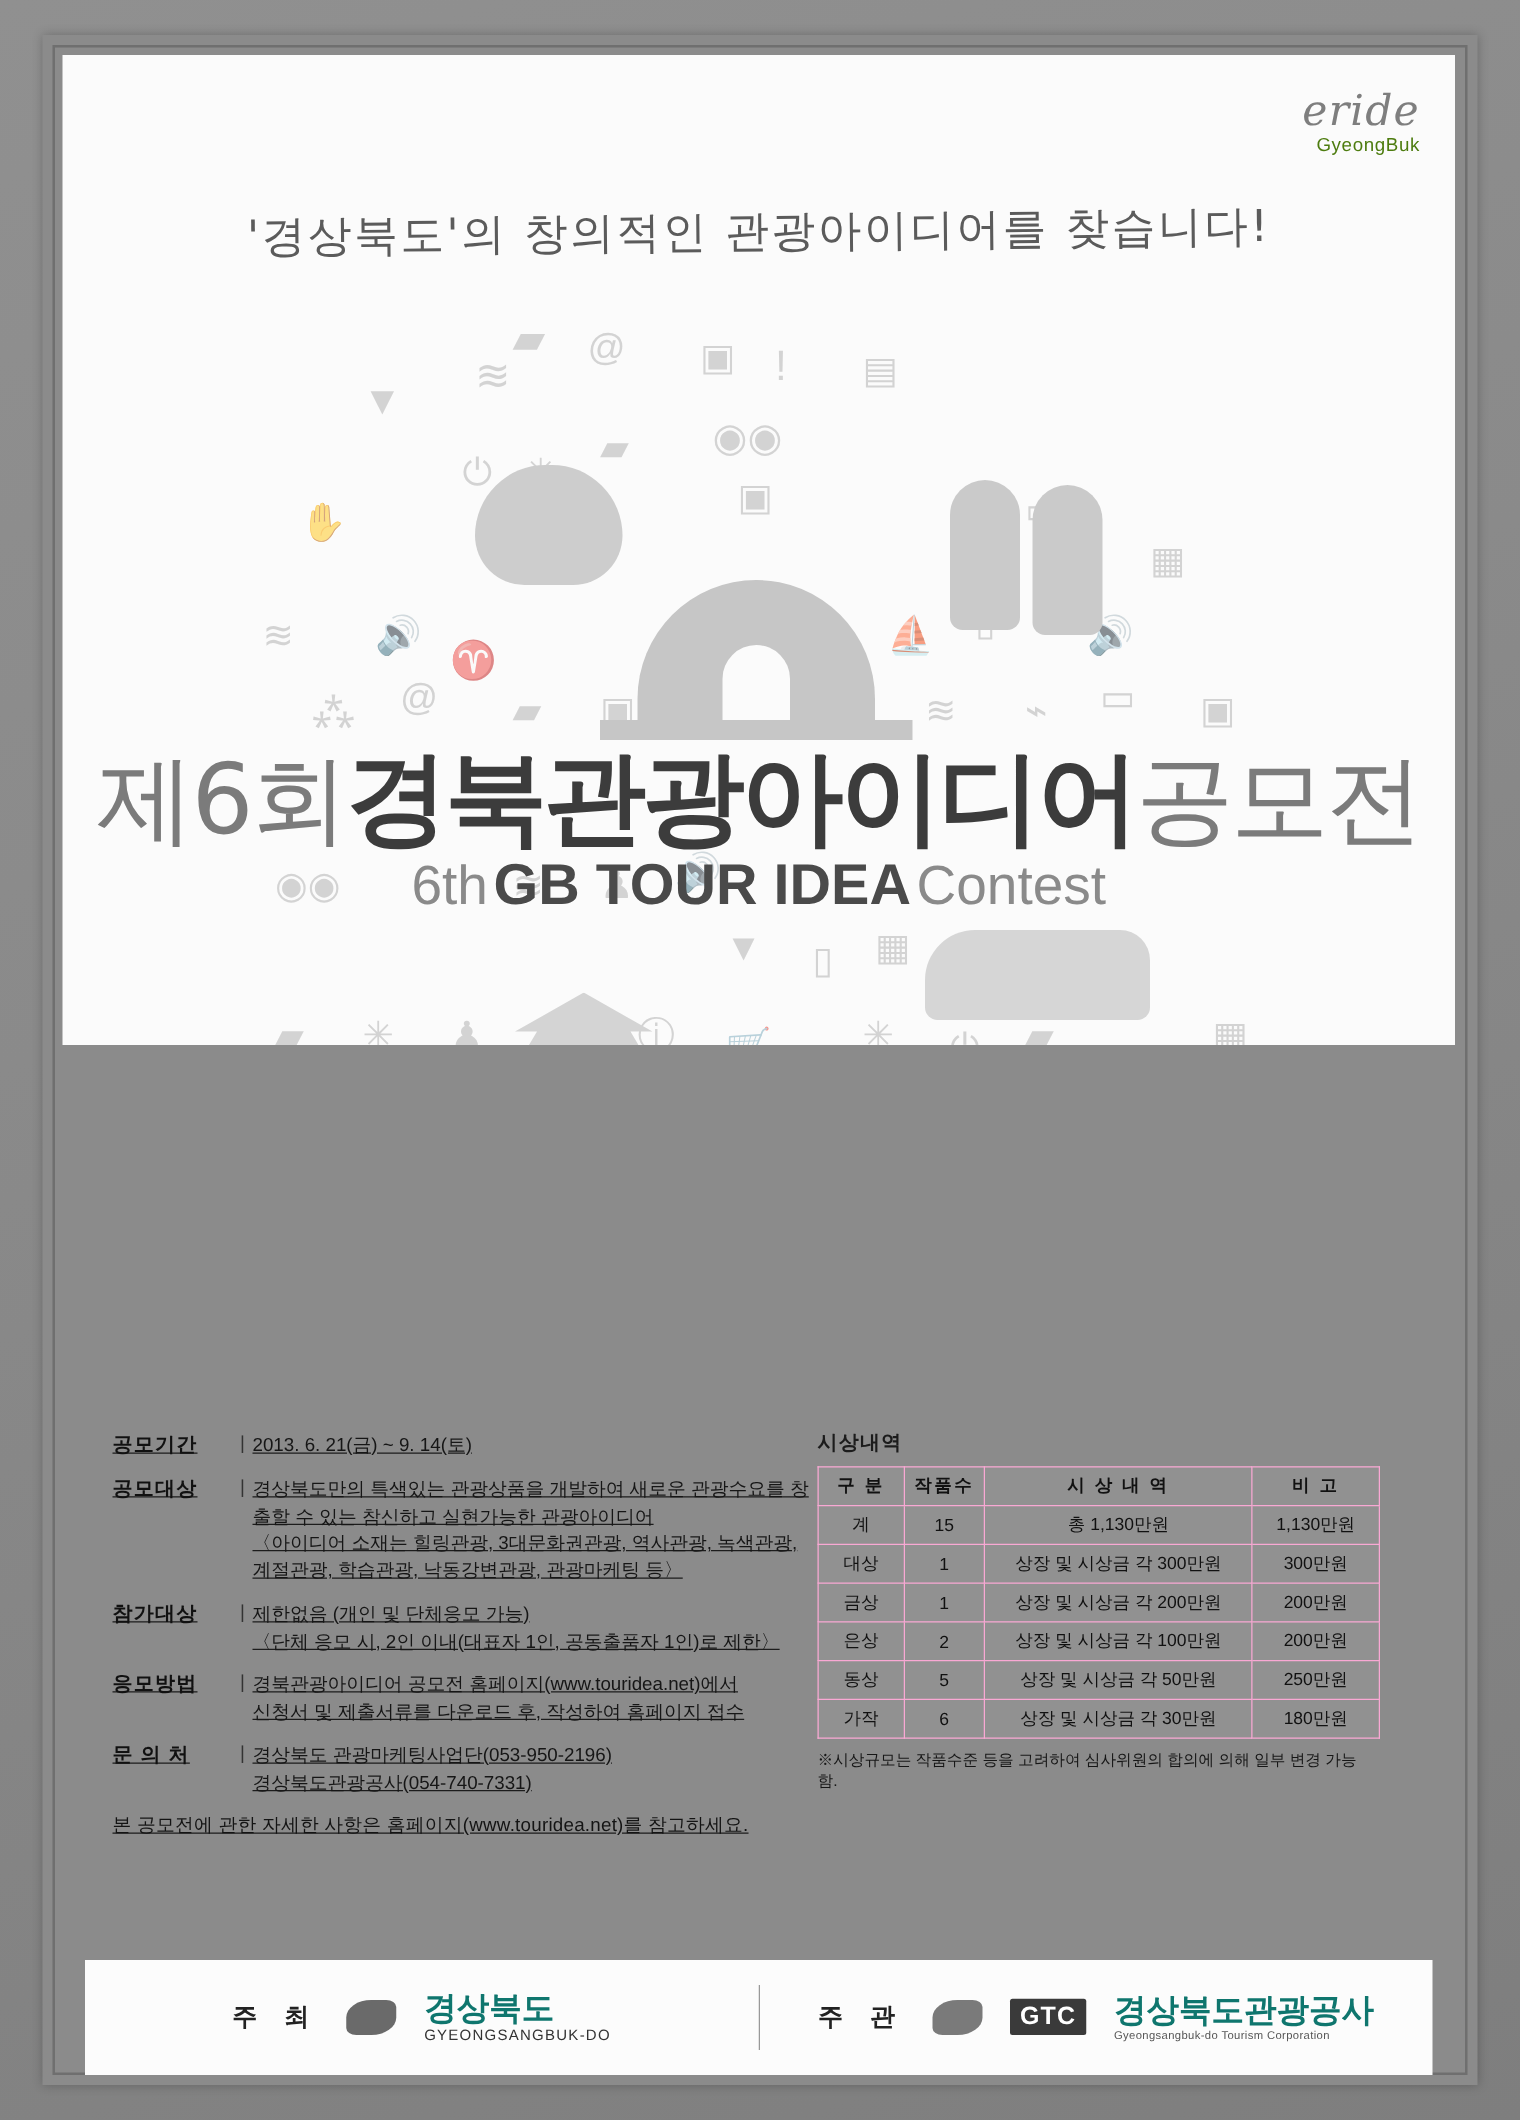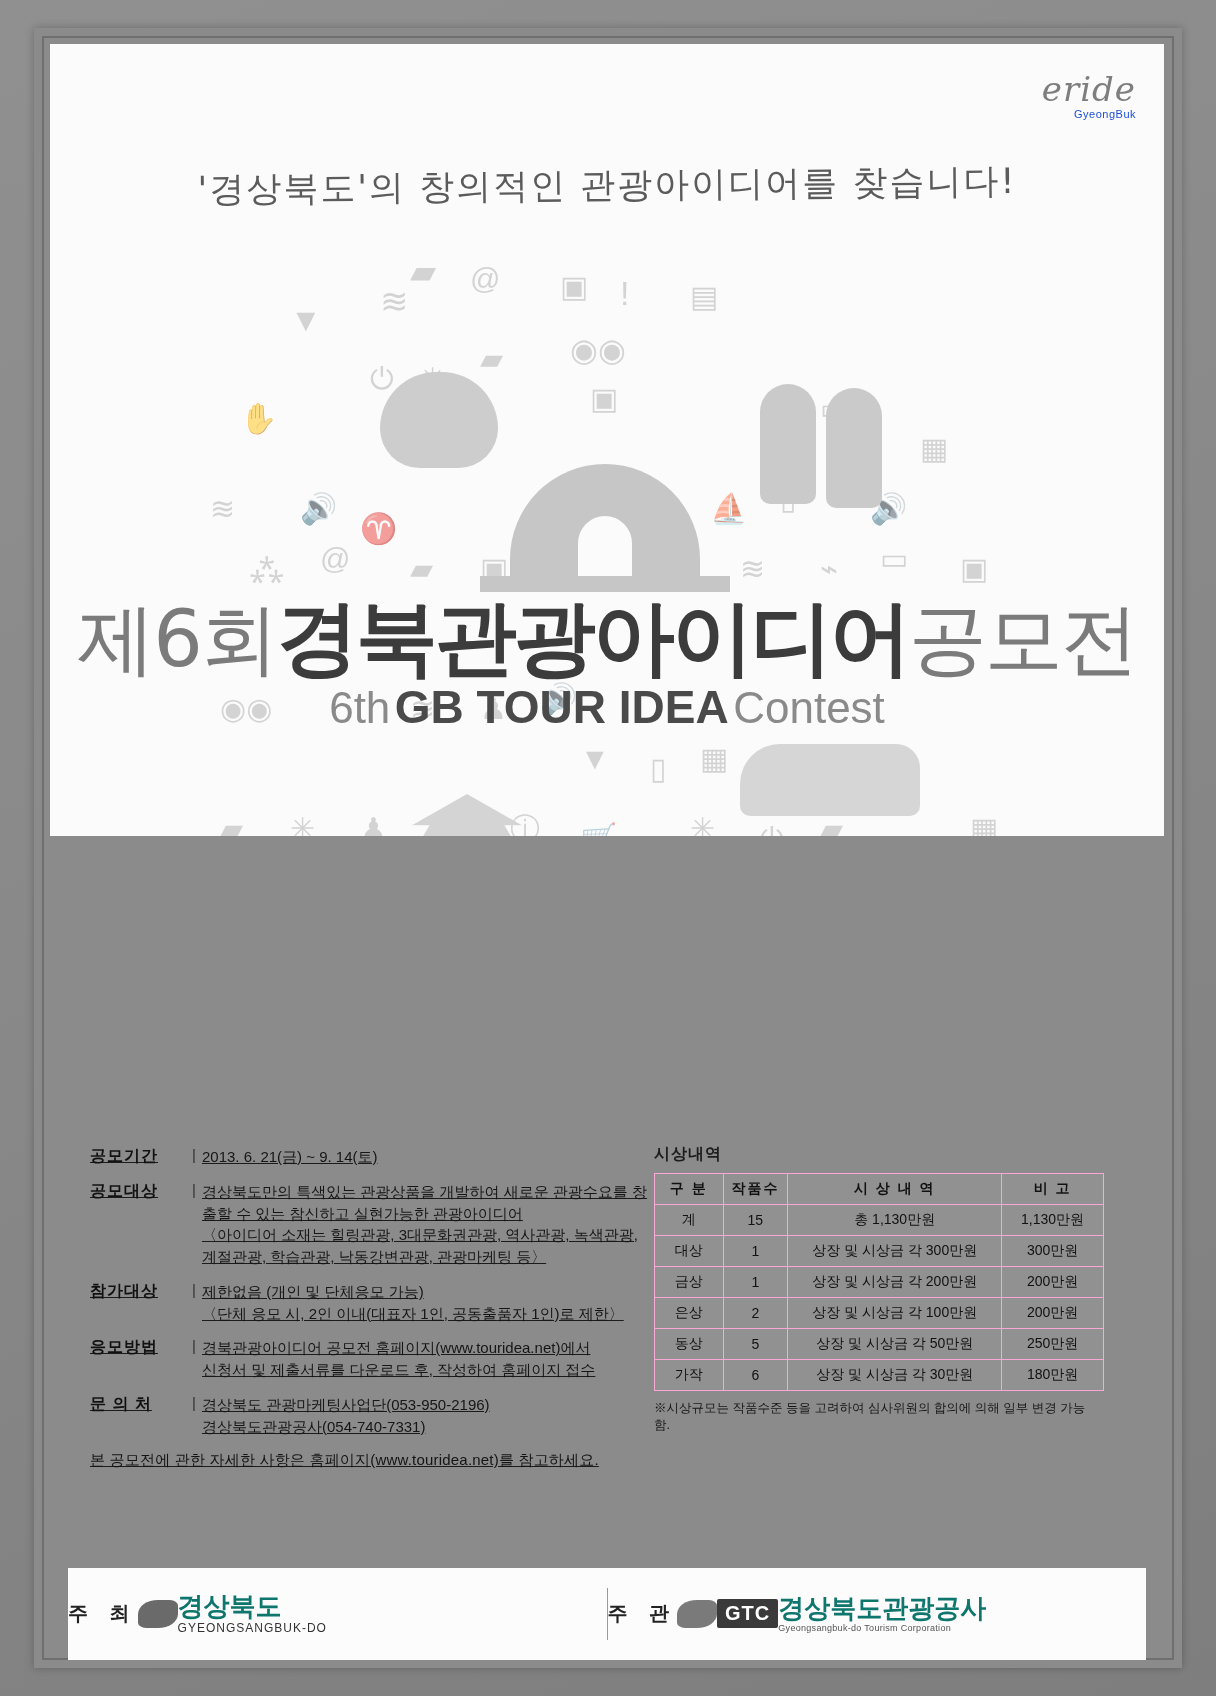--- a/index.html
+++ b/index.html
@@ -56,23 +56,23 @@
   }
   .eride .word {
     font-family: "DejaVu Serif", serif;
     font-style: italic;
     font-size: 34px;
     letter-spacing: 1px;
     color: #7e7e7e;
     line-height: 1;
   }
   .eride .sub {
-    font-size: 11px;
+    font-size: 15px;
     letter-spacing: 0.5px;
-    color: #1d4ed8;
+    color: #4d7c0f;
     margin-top: 2px;
   }
   .handwrite {
     position: absolute;
     left: 0;
     top: 118px;
     width: 100%;
     text-align: center;
     font-family: "DejaVu Sans", sans-serif;
     font-size: 35px;
@@ -304,21 +304,22 @@
     width: 1078px;
     height: 92px;
     background: #fcfcfc;
     display: flex;
     align-items: center;
   }
   .f-block {
     display: flex;
     align-items: center;
     flex: 1;
-    justify-content: flex-start;
+    justify-content: center;
+    gap: 22px;
   }
   .f-lab {
     font-size: 20px;
     font-weight: bold;
     letter-spacing: 8px;
     color: #222;
   }
   .f-logo-txt {
     font-size: 26px;
     font-weight: bold;

